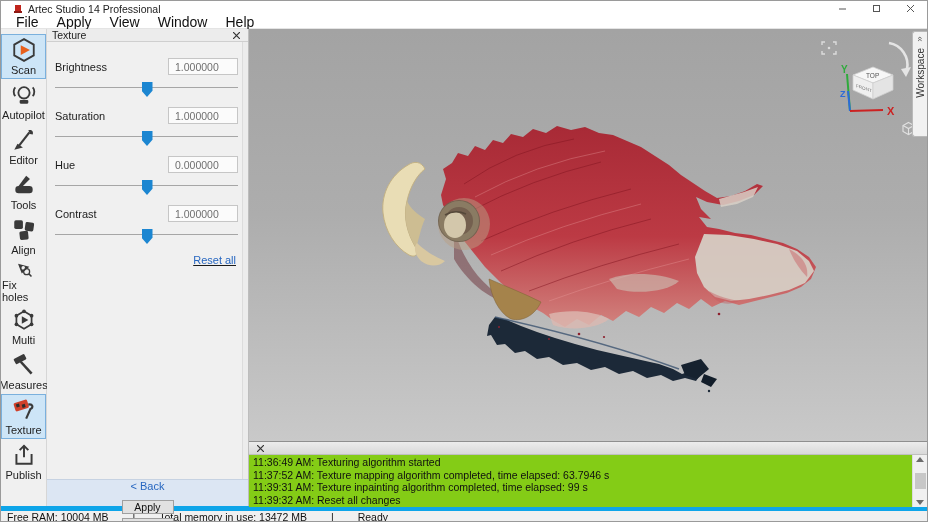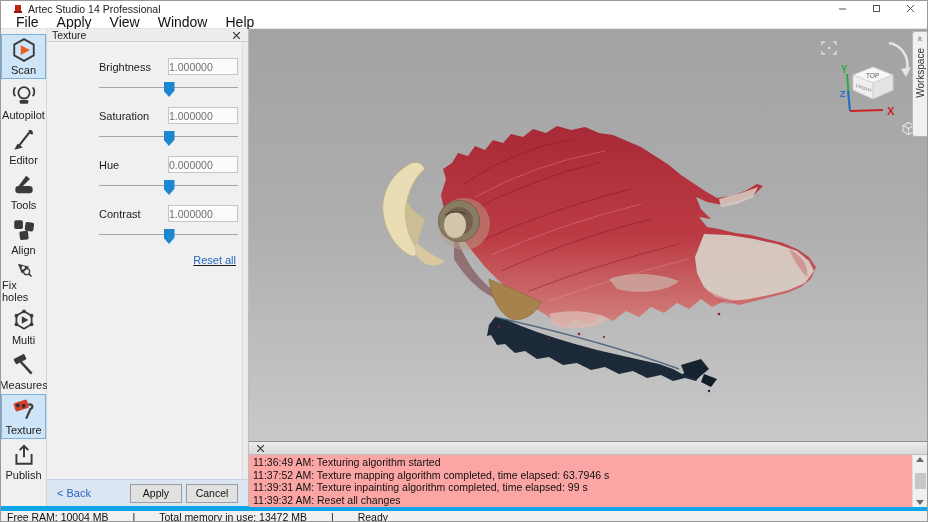--- a/index.html
+++ b/index.html
@@ -25,50 +25,50 @@
   .sidebar { width:46px; background:#f0f0f0; border-right:1px solid #d6d6d6; display:flex; flex-direction:column; padding-top:5px; }
   .side-item { height:45px; display:flex; flex-direction:column; align-items:center; justify-content:center; gap:1px; border:1px solid transparent; }
   .side-item.active { background:#cde5f7; border:1px solid #7ab0dd; }
   .side-item .lbl { font-size:11px; color:#222; }
   .side-item svg { display:block; }
   
   .panel { width:202px; background:#f0f0f0; border-right:1px solid #bdbdbd; display:flex; flex-direction:column; position:relative; }
   .panel-header { height:13px; background:#ececec; border-bottom:1px solid #cfcfcf; display:flex; align-items:center; padding:0 5px; }
   .panel-header .ph-title { flex:1; font-size:10.5px; color:#222; }
   .panel-body { flex:1; padding:16px 10px 0 8px; position:relative; }
-  .slider-row { margin-bottom:13px;margin-left:44px; }
+  .slider-row { margin-bottom:13px; }
   .sr-top { display:flex; align-items:center; justify-content:space-between; margin-bottom:7px; }
   .sr-label { font-size:11px; color:#1c1c1c; }
-  .sr-value { width:70px; height:17px; background:#fbfbfb; border:1px solid #c6c6c6; font-size:10.5px; color:#6f6f6f; display:flex; align-items:center; }
+  .sr-value { width:70px; height:17px; background:#fbfbfb; border:1px solid #c6c6c6; font-size:10.5px; color:#6f6f6f; display:flex; align-items:center; padding-left:6px; }
   .sr-track { position:relative; height:12px; }
   .sr-track::before { content:""; position:absolute; left:0; right:0; top:5px; height:1px; background:#a6a6a6; }
   .sr-thumb { position:absolute; top:0; width:11px; height:15px; margin-left:-5px; background:#1c86d1; clip-path:polygon(0 0,100% 0,100% 58%,50% 100%,0 58%); }
   .reset-row { text-align:right; padding-right:2px; margin-top:2px;text-decoration:underline; }
   .link { color:#2666c0; font-size:11px; cursor:pointer; }
   .panel-scrollstrip { position:absolute; top:13px; bottom:27px; right:0; width:6px; background:#ececec; border-left:1px solid #dcdcdc; }
-  .panel-footer { height:27px; background:#dce6f3; border-top:1px solid #c6d2e2; display:flex; align-items:center; padding:0 10px; gap:4px; }
+  .panel-footer { height:27px; background:#dce6f3; border-top:1px solid #c6d2e2; display:flex; align-items:center; padding:0 10px; gap:4px;flex-direction:column; }
   .panel-footer .link { flex:0 0 auto; }
   .panel-footer .spacer { flex:1; }
   .btn { min-width:52px; height:19px; background:#e1e1e1; border:1px solid #9f9f9f; font-size:10.5px; color:#111; display:flex; align-items:center; justify-content:center; padding:0 8px; }
   
   .right-col { flex:1; display:flex; flex-direction:column; }
   .viewport { position:relative; flex:1; background:linear-gradient(180deg,#a3a3a3 0%,#adadad 45%,#c9c9c9 100%); overflow:hidden; }
   .model-svg { position:absolute; left:0; top:0; }
   .fit-icon { position:absolute; left:572px; top:12px; opacity:.85; }
   .rotate-arrow { position:absolute; left:636px; top:8px; opacity:.9; }
   .navcube { position:absolute; left:588px; top:32px; }
   .cube-mini-icon { position:absolute; left:652px; top:92px; opacity:.9; }
   .workspace-tab { position:absolute; right:0; top:2px; width:15px; height:106px; background:#f1f1f1; border:1px solid #b9b9b9; border-right:none; border-radius:3px 0 0 3px; display:flex; flex-direction:column; align-items:center; padding-top:3px; }
   .ws-chevron { font-size:9px; color:#555; transform:rotate(90deg); line-height:8px; }
   .ws-text { margin-top:5px; writing-mode:vertical-rl; transform:rotate(180deg); font-size:10px; color:#333; }
   
   .logwin { height:65px; display:flex; flex-direction:column; border-top:1px solid #8f8f8f; }
   .log-header { height:13px; background:linear-gradient(180deg,#ececec,#d9d9d9); border-bottom:1px solid #bfbfbf; display:flex; align-items:center; padding:0 4px; }
   .log-header .lh-title { flex:1; font-size:10px; color:#222; }
-  .log-body-wrap { flex:1; display:flex; background:#fca5a5; }
+  .log-body-wrap { flex:1; display:flex; background:#84cc16; }
   .log-body { flex:1; padding:1px 4px; font-size:10.5px; line-height:12.5px; color:#101010; overflow:hidden; }
   .log-scrollbar { width:15px; background:#f0f0f0; border-left:1px solid #dcdcdc; display:flex; flex-direction:column; align-items:center; justify-content:space-between; padding:2px 0; }
   .sb-arrow { width:0; height:0; border-left:4px solid transparent; border-right:4px solid transparent; }
   .sb-arrow.up { border-bottom:5px solid #6b6b6b; }
   .sb-arrow.down { border-top:5px solid #6b6b6b; }
   .sb-thumb { width:11px; height:16px; background:#c7c7c7; }
   
   .statusbar { height:17px; background:#f0f0f0; border-top:5px solid #0ea5e9; display:flex; align-items:center; padding-left:6px; gap:24px; font-size:10.5px; color:#111; }
   .x-btn { display:flex; align-items:center; justify-content:center; width:14px; height:12px; }
 </style>

